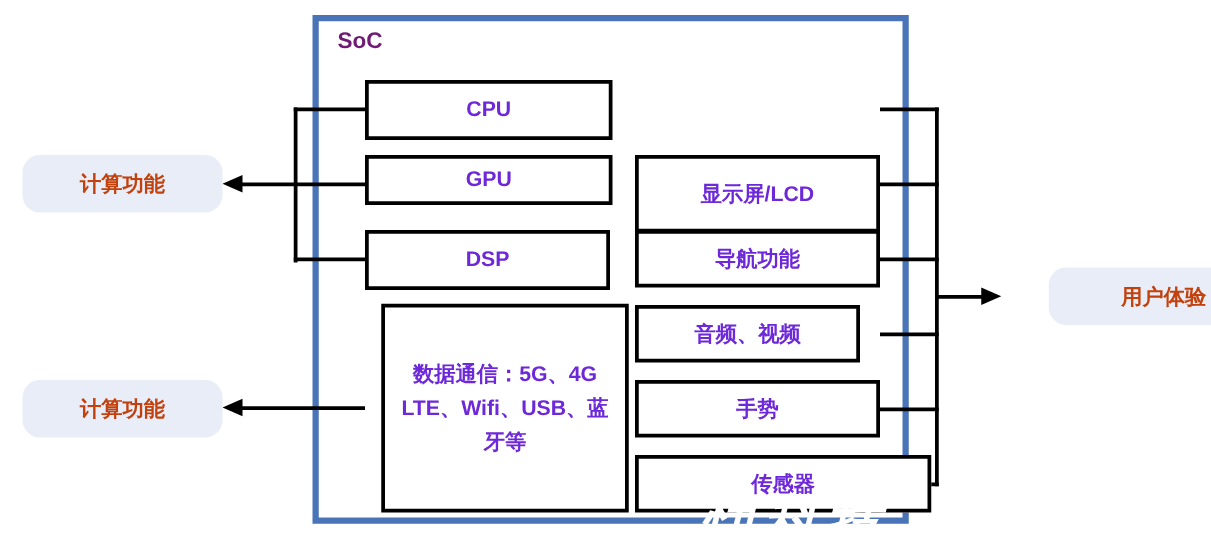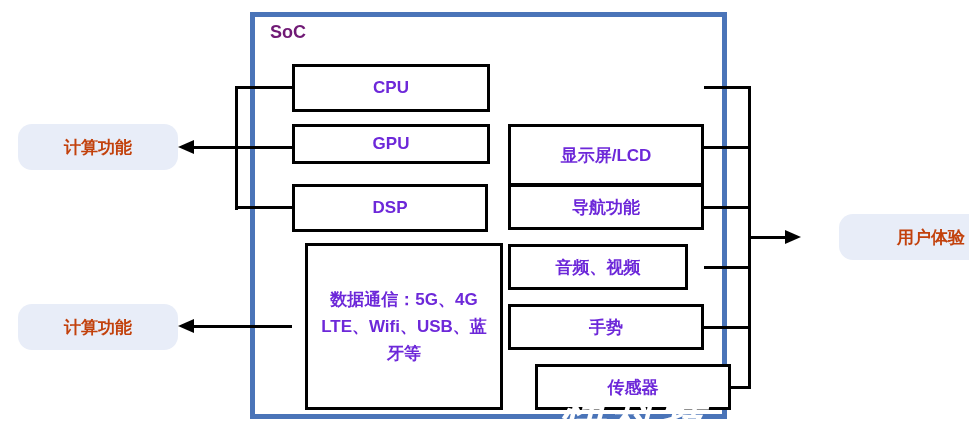--- a/index.html
+++ b/index.html
@@ -23,21 +23,21 @@
   }
   .b-cpu{left:292px;top:64px;width:198px;height:48px;}
   .b-gpu{left:292px;top:124px;width:198px;height:40px;}
   .b-dsp{left:292px;top:184px;width:196px;height:48px;}
   .b-datacomm{left:292px;top:243px;width:198px;height:167px;padding:0 12px;line-height:1.6;margin-left:13px;}
   .b-isp{left:508px;top:64px;width:196px;height:46px;}
   .b-lcd{left:508px;top:124px;width:196px;height:62px;}
   .b-nav{left:508px;top:184px;width:196px;height:46px;}
   .b-av{left:508px;top:244px;width:180px;height:46px;}
   .b-gesture{left:508px;top:304px;width:196px;height:46px;}
-  .b-sensor{left:535px;top:364px;width:196px;height:46px;}
+  .b-sensor{left:508px;top:364px;width:237px;height:46px;}
   
   .pill{
     position:absolute;background:var(--label_fill,#e8edf8);border-radius:14px;
     display:flex;align-items:center;justify-content:center;
     font-size:17px;font-weight:bold;color:#c2410c;z-index:3;
   }
   .p-compute{left:18px;top:124px;width:160px;height:46px;}
   .p-mobile{left:18px;top:304px;width:160px;height:46px;}
   .p-ux{left:800px;top:214px;width:184px;height:46px;margin-left:39px;}
   

